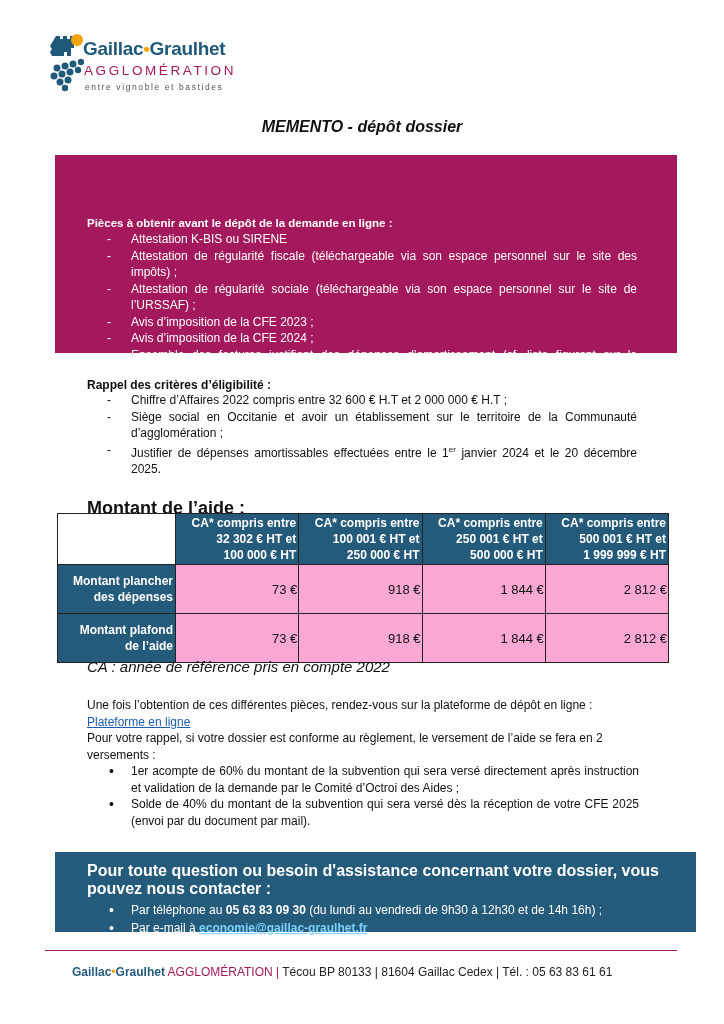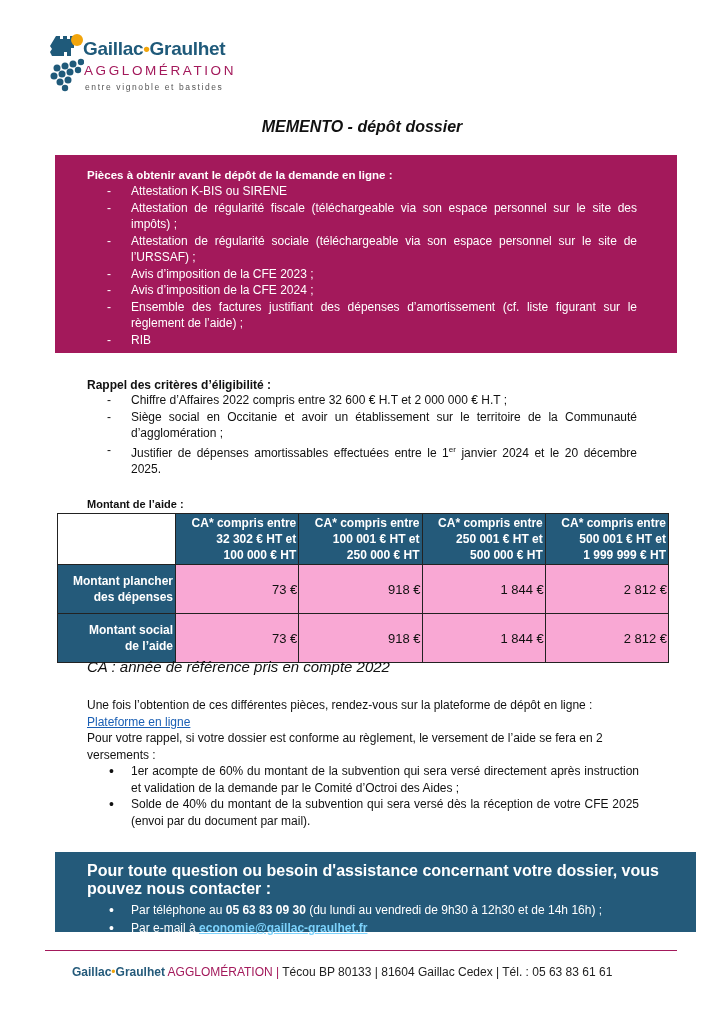--- a/index.html
+++ b/index.html
@@ -20,26 +20,26 @@
   
   .box-pink { left:55px; top:155px; width:622px; height:198px; background:#a3195b; color:#fff; }
   .box-blue { left:55px; top:852px; width:641px; height:80px; background:#245a7a; color:#fff; }
 
   .heading { font-size:11.5px; font-weight:bold; }
   .list { margin:0; padding:0; list-style:none; }
   .list li { position:relative; padding-left:44px; font-size:12px; line-height:16.5px; text-align:justify; }
   .list li .mk { position:absolute; left:20px; top:0; }
 
   .pink-inner { position:absolute; left:32px; top:14px; width:550px; }
-  .pink-inner .heading { margin-bottom:2px; }
+  .pink-inner .heading { margin-bottom:2px;margin-top:48px; }
 
   .crit { left:87px; top:378px; width:550px; }
   .crit .list li .mk { left:20px; }
 
-  .aid-title { left:87px; top:498px; font-size:11px; font-weight:bold; }
+  .aid-title { left:87px; top:498px; font-size:18px; font-weight:bold; }
 
   table.aid { position:absolute; left:57px; top:513px; width:612px; border-collapse:collapse; table-layout:fixed; }
   table.aid td, table.aid th { border:1px solid #222; text-align:right; font-size:12px; }
   table.aid th { background:#245a7a; color:#fff; font-weight:bold; line-height:16px; padding:1px 2px; height:48px; }
   table.aid th.blank { background:#fff; }
   table.aid th.rowh { height:46px; }
   table.aid td { background:#f9a8d4; color:#111; font-size:13px; }
 
   .note { left:87px; top:658px; font-size:15px; font-style:italic; color:#111; }
 
@@ -129,21 +129,21 @@
     <th><span>CA* compris entre</span><br><span>500 001 € HT et</span><br><span>1 999 999 € HT</span></th>
   </tr>
   <tr>
     <th class="rowh"><span>Montant plancher</span><br><span>des dépenses</span></th>
     <td>73 €</td>
     <td>918 €</td>
     <td>1 844 €</td>
     <td>2 812 €</td>
   </tr>
   <tr>
-    <th class="rowh"><span>Montant social</span><br><span>de l’aide</span></th>
+    <th class="rowh"><span>Montant plafond</span><br><span>de l’aide</span></th>
     <td>73 €</td>
     <td>918 €</td>
     <td>1 844 €</td>
     <td>2 812 €</td>
   </tr>
 </tbody>
   </table>
 <div class="abs note">CA : année de référence pris en compte 2022</div>
 
 <div class="abs para">

